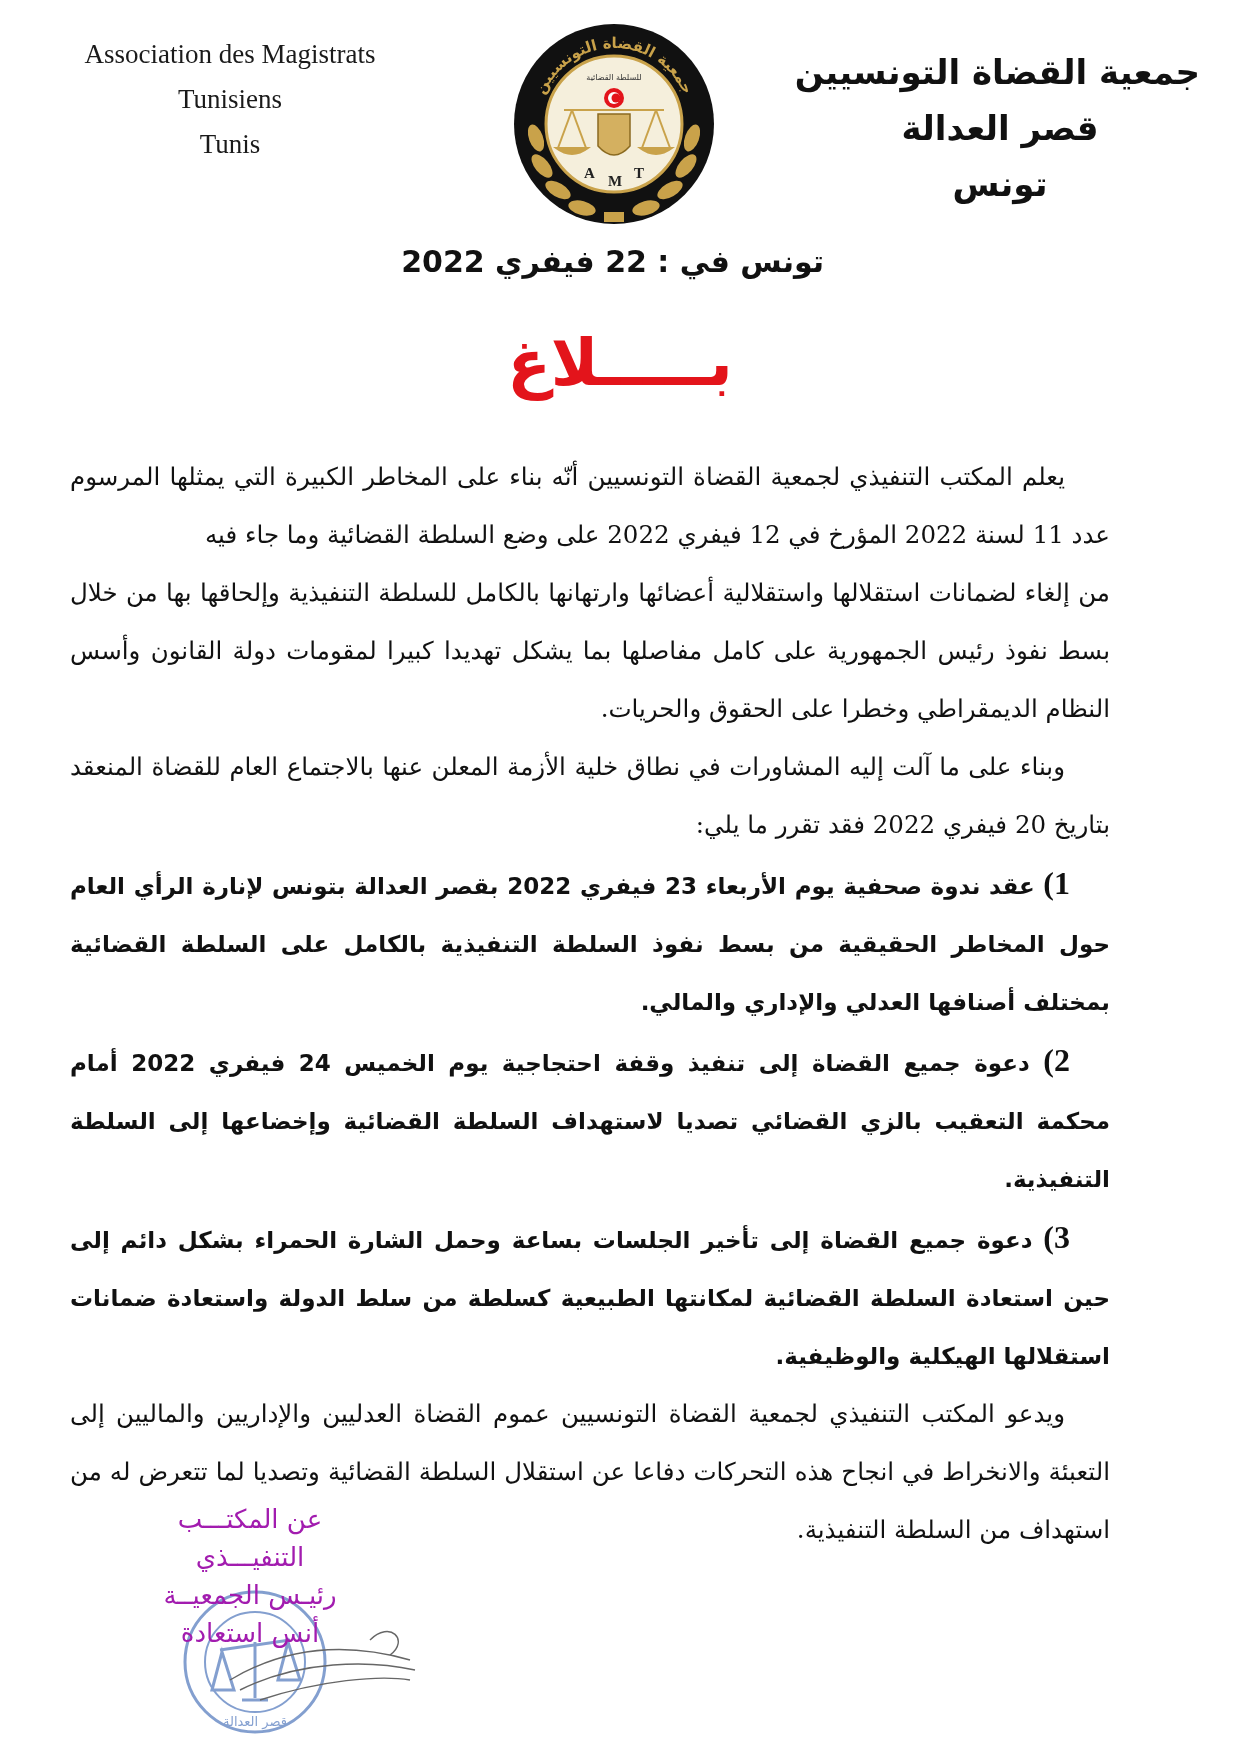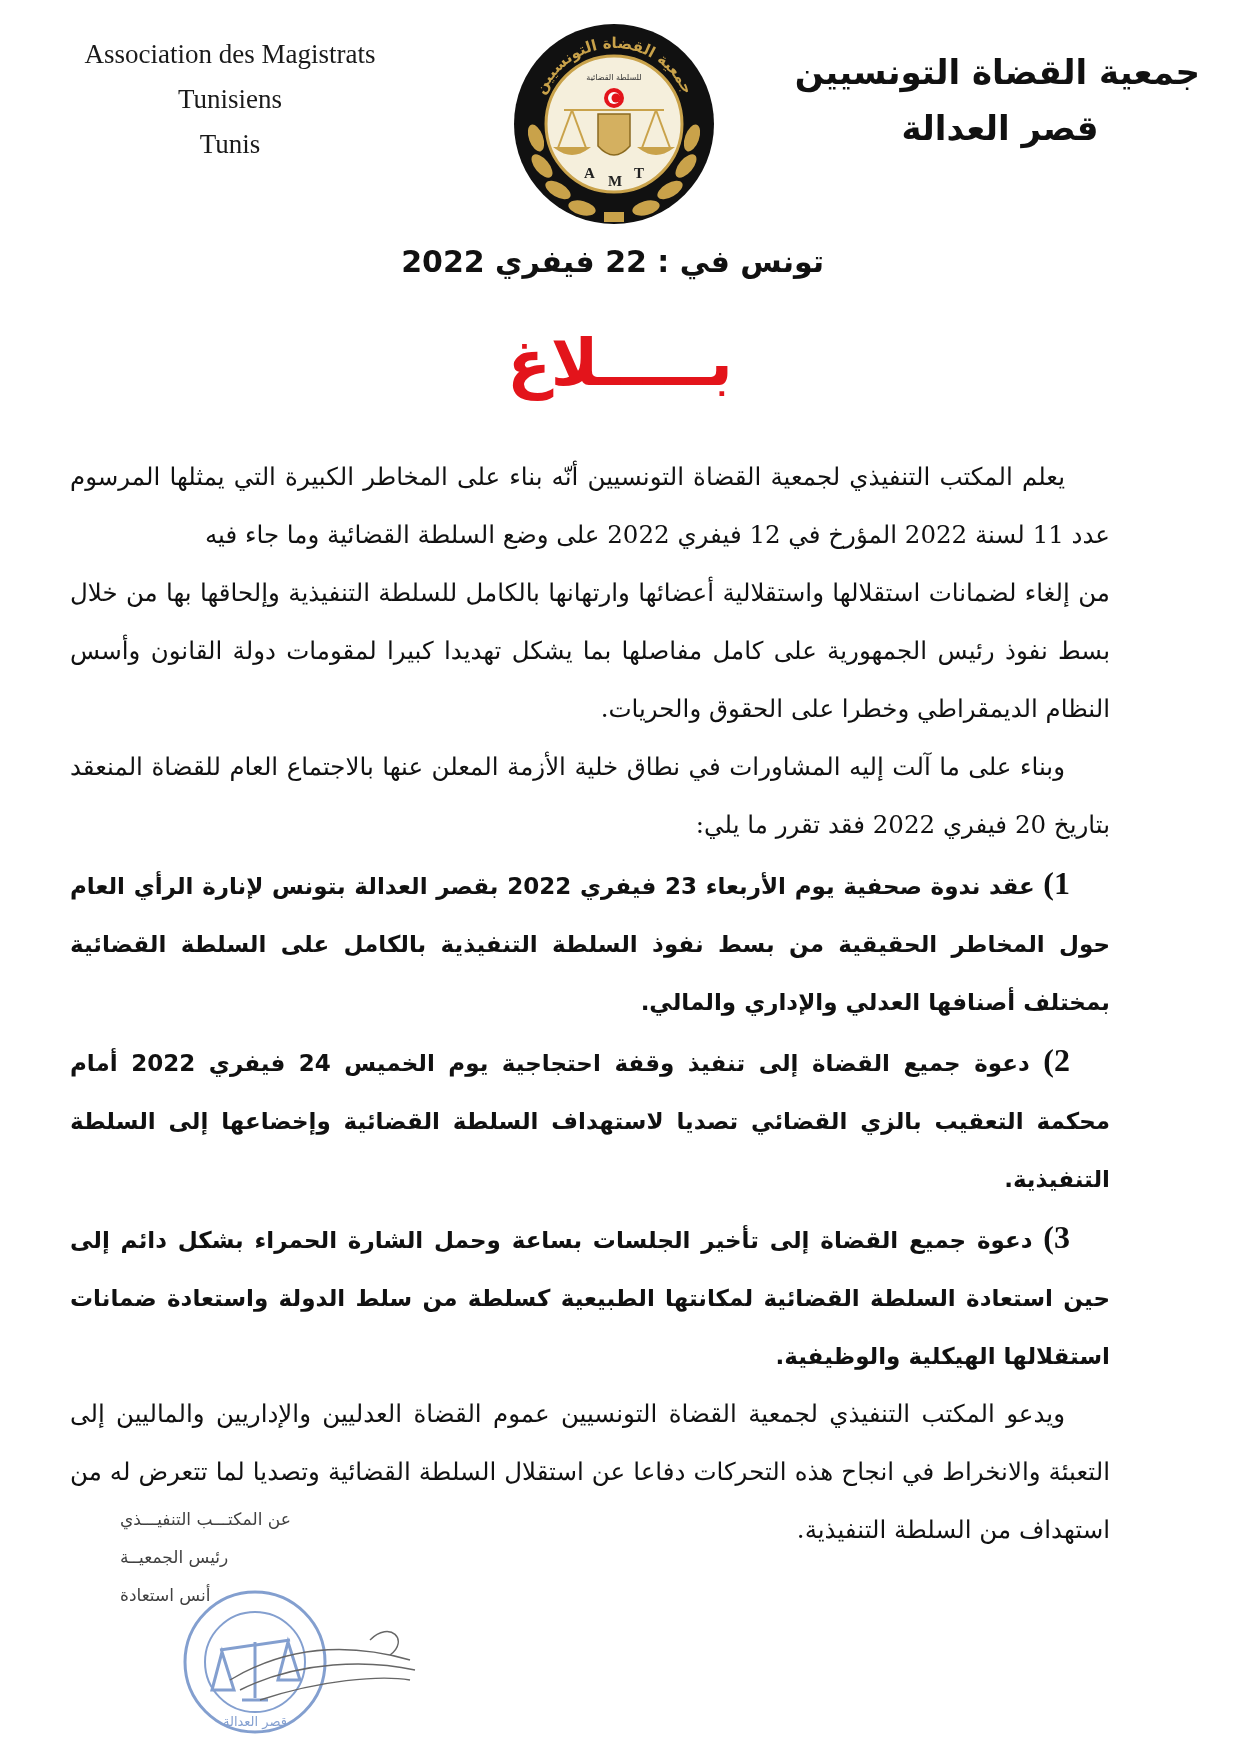--- a/index.html
+++ b/index.html
@@ -23,22 +23,22 @@
       font-family: "DejaVu Sans", sans-serif; font-weight: bold; font-size: 64px; line-height: 90px; color: #e3141b; white-space: nowrap; }
 
     .body { position: absolute; left: 70px; top: 448px; width: 1040px; direction: rtl; text-align: justify;
       font-family: "DejaVu Serif", serif; font-size: 24.5px; line-height: 58px; color: #111; }
     .body p { margin: 0; }
     .indent { text-indent: 45px; }
     .item-num { font-family: "Liberation Serif", serif; font-weight: bold; font-size: 32px; }
     .item p { text-indent: 40px; }
     .bold-body { font-weight: bold; font-family: "DejaVu Sans", sans-serif; font-size: 23px; }
 
-    .signature { position: absolute; left: 120px; top: 1500px; width: 260px; direction: rtl; text-align: left;
-      font-family: "DejaVu Sans", sans-serif; font-size: 17px; line-height: 38px; color: #404040; z-index: 2; }
+    .signature { position: absolute; left: 120px; top: 1500px; width: 260px; direction: rtl; text-align: center;
+      font-family: "DejaVu Sans", sans-serif; font-size: 26px; line-height: 38px; color: #a21caf; z-index: 2; }
     .stamp { position: absolute; left: 160px; top: 1580px; width: 200px; height: 160px; z-index: 1; opacity: 0.75; }
     .scribble { position: absolute; left: 220px; top: 1610px; width: 200px; height: 100px; z-index: 3; }
   </style>
 </head>
 <body>
 
 <div class="page">
 
   <div class="fr-header">
     <div>Association des Magistrats</div>
@@ -81,20 +81,21 @@
     </g>
     <path d="M 90 96 L 122 96 L 122 128 Q 106 146 90 128 Z" fill="#d4b060" stroke="#8a6a20" stroke-width="1.5"></path>
     <text x="76" y="160" font-family="Liberation Serif, serif" font-size="15" font-weight="bold" fill="#222">A</text>
     <text x="100" y="168" font-family="Liberation Serif, serif" font-size="15" font-weight="bold" fill="#222">M</text>
     <text x="126" y="160" font-family="Liberation Serif, serif" font-size="15" font-weight="bold" fill="#222">T</text>
   </svg>
 
   <div class="ar-header">
     <div>جمعية القضاة التونسيين</div>
     <div>قصر العدالة</div>
+    <div>تونس</div>
   </div>
 
   <div class="date-line">تونس في : 22 فيفري 2022</div>
 
   <div class="title">بـــــلاغ</div>
 
   <div class="body">
     <p class="indent">يعلم المكتب التنفيذي لجمعية القضاة التونسيين أنّه بناء على المخاطر الكبيرة التي يمثلها المرسوم عدد 11 لسنة 2022 المؤرخ في 12 فيفري 2022 على وضع السلطة القضائية وما جاء فيه</p>
     <p>من إلغاء لضمانات استقلالها واستقلالية أعضائها وارتهانها بالكامل للسلطة التنفيذية وإلحاقها بها من خلال بسط نفوذ رئيس الجمهورية على كامل مفاصلها بما يشكل تهديدا كبيرا لمقومات دولة القانون وأسس النظام الديمقراطي وخطرا على الحقوق والحريات.</p>
     <p class="indent">وبناء على ما آلت إليه المشاورات في نطاق خلية الأزمة المعلن عنها بالاجتماع العام للقضاة المنعقد بتاريخ 20 فيفري 2022 فقد تقرر ما يلي:</p>
@@ -120,21 +121,21 @@
       <line x1="95" y1="62" x2="95" y2="118"></line>
       <path d="M 52 110 L 62 72 L 74 110 Z"></path>
       <path d="M 118 100 L 128 62 L 140 100 Z"></path>
       <line x1="82" y1="120" x2="108" y2="120"></line>
     </g>
     <text x="95" y="146" text-anchor="middle" font-family="DejaVu Sans, sans-serif" font-size="13" fill="#5a7fc0">قصر العدالة</text>
   </svg>
 
   <div class="signature">
     <div>عن المكتـــب التنفيـــذي</div>
-    <div>رئيس الجمعيــة</div>
+    <div>رئيـس الجمعيــة</div>
     <div>أنس استعادة</div>
   </div>
 
   <svg class="scribble" viewBox="0 0 200 100">
     <path d="M 10 70 C 60 40, 120 30, 190 50 M 20 80 C 80 50, 150 50, 195 60 M 40 90 C 100 70, 160 65, 190 70 M 150 30 C 170 10, 190 30, 170 45" fill="none" stroke="#666" stroke-width="1.4"></path>
   </svg>
 
 </div>
 
 </body></html>

